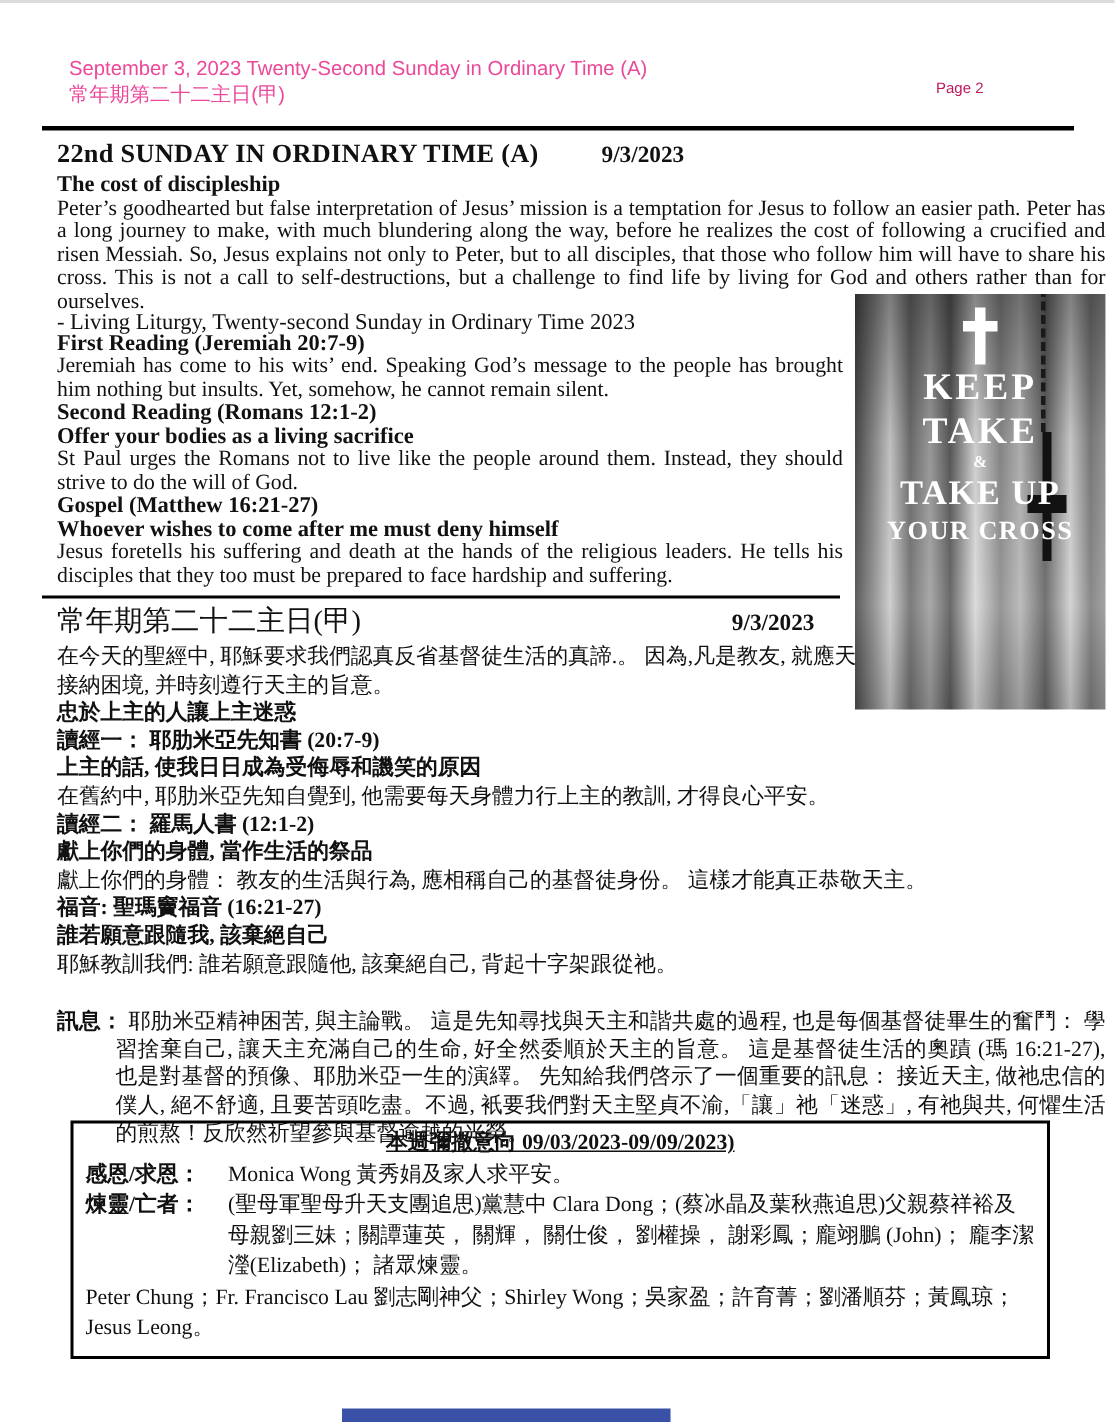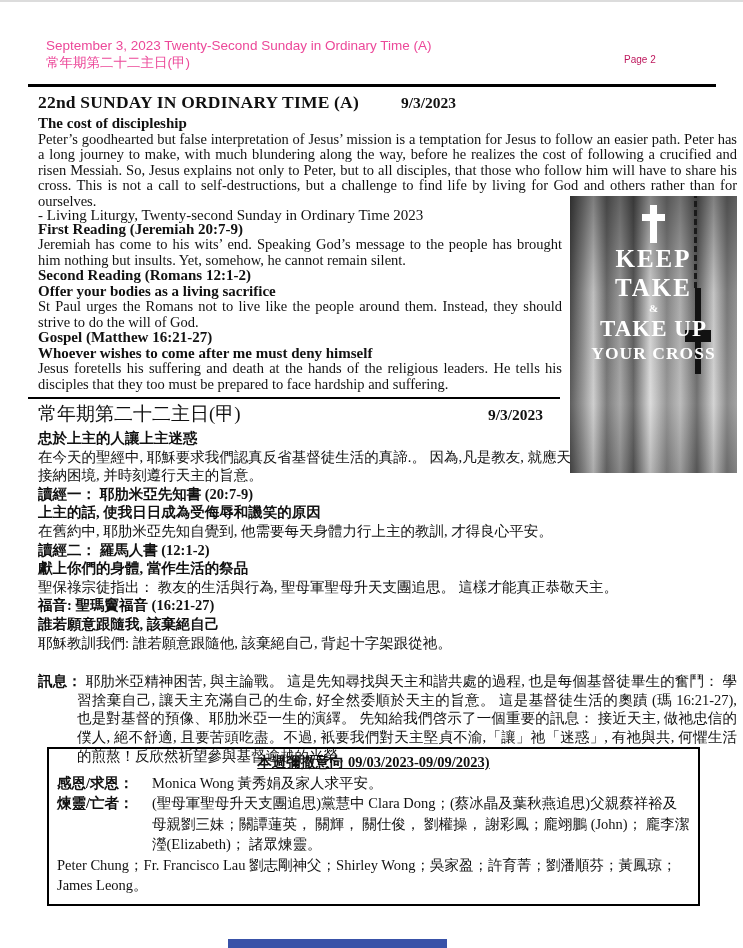--- a/index.html
+++ b/index.html
@@ -114,45 +114,45 @@
     <div class="p-your">YOUR CROSS</div>
   </div>
 
   <div class="cn-divider"></div>
 
   <div class="cn-title-row">
     <span class="cn-title">常年期第二十二主日(甲)</span>
     <span class="cn-date">9/3/2023</span>
   </div>
 
+  <p class="cn">在今天的聖經中, 耶穌要求我們認真反省基督徒生活的真諦.。 因為,凡是教友, 就應天天背起十字架跟隨耶穌, 接納困境, 并時刻遵行天主的旨意。</p>
   <p class="cn cn-h">忠於上主的人讓上主迷惑</p>
-  <p class="cn">在今天的聖經中, 耶穌要求我們認真反省基督徒生活的真諦.。 因為,凡是教友, 就應天天背起十字架跟隨耶穌, 接納困境, 并時刻遵行天主的旨意。</p>
 
   <p class="cn cn-h">讀經一： 耶肋米亞先知書 (20:7-9)</p>
   <p class="cn cn-h">上主的話, 使我日日成為受侮辱和譏笑的原因</p>
   <p class="cn">在舊約中, 耶肋米亞先知自覺到, 他需要每天身體力行上主的教訓, 才得良心平安。</p>
 
   <p class="cn cn-h">讀經二： 羅馬人書 (12:1-2)</p>
   <p class="cn cn-h">獻上你們的身體, 當作生活的祭品</p>
-  <p class="cn">聖保祿宗徒指出： 教友的生活與行為, 聖母軍聖母升天支團追思。 這樣才能真正恭敬天主。</p>
+  <p class="cn">獻上你們的身體： 教友的生活與行為, 應相稱自己的基督徒身份。 這樣才能真正恭敬天主。</p>
 
   <p class="cn cn-h">福音: 聖瑪竇福音 (16:21-27)</p>
   <p class="cn cn-h">誰若願意跟隨我, 該棄絕自己</p>
   <p class="cn">耶穌教訓我們: 誰若願意跟隨他, 該棄絕自己, 背起十字架跟從祂。</p>
 
   <p class="cn msg"><span class="cn-h">訊息：</span> <span>耶肋米亞精神困苦, 與主論戰。 這是先知尋找與天主和諧共處的過程, 也是每個基督徒畢生的奮鬥： 學習捨棄自己, 讓天主充滿自己的生命, 好全然委順於天主的旨意。 這是基督徒生活的奧蹟 (瑪 16:21-27), 也是對基督的預像、耶肋米亞一生的演繹。 先知給我們啓示了一個重要的訊息： 接近天主, 做祂忠信的僕人, 絕不舒適, 且要苦頭吃盡。不過, 衹要我們對天主堅貞不渝,「讓」祂「迷惑」, 有祂與共, 何懼生活的煎熬！反欣然祈望參與基督逾越的光榮。</span></p>
 
   <div class="mass-box">
     <div class="box-title"><span>本週彌撒意向 09/03/2023-09/09/2023)</span></div>
     <div class="box-row">
       <span class="box-label">感恩/求恩：</span>
       <span>Monica Wong 黃秀娟及家人求平安。</span>
     </div>
     <div class="box-row">
       <span class="box-label">煉靈/亡者：</span>
       <span>(聖母軍聖母升天支團追思)黨慧中 Clara Dong；(蔡冰晶及葉秋燕追思)父親蔡祥裕及母親劉三妹；關譚蓮英， 關輝， 關仕俊， 劉權操， 謝彩鳳；龐翊鵬 (John)； 龐李潔瀅(Elizabeth)； 諸眾煉靈。</span>
     </div>
-    <p class="box-sick-body">Peter Chung；Fr. Francisco Lau 劉志剛神父；Shirley Wong；吳家盈；許育菁；劉潘順芬；黃鳳琼；James Leong。</p>
+    <p class="box-sick-body">Peter Chung；Fr. Francisco Lau 劉志剛神父；Shirley Wong；吳家盈；許育菁；劉潘順芬；黃鳳琼；Jesus Leong。</p>
   </div>
 
 </div>
 
 <div class="bottom-bar"></div>
 
 </body></html>

